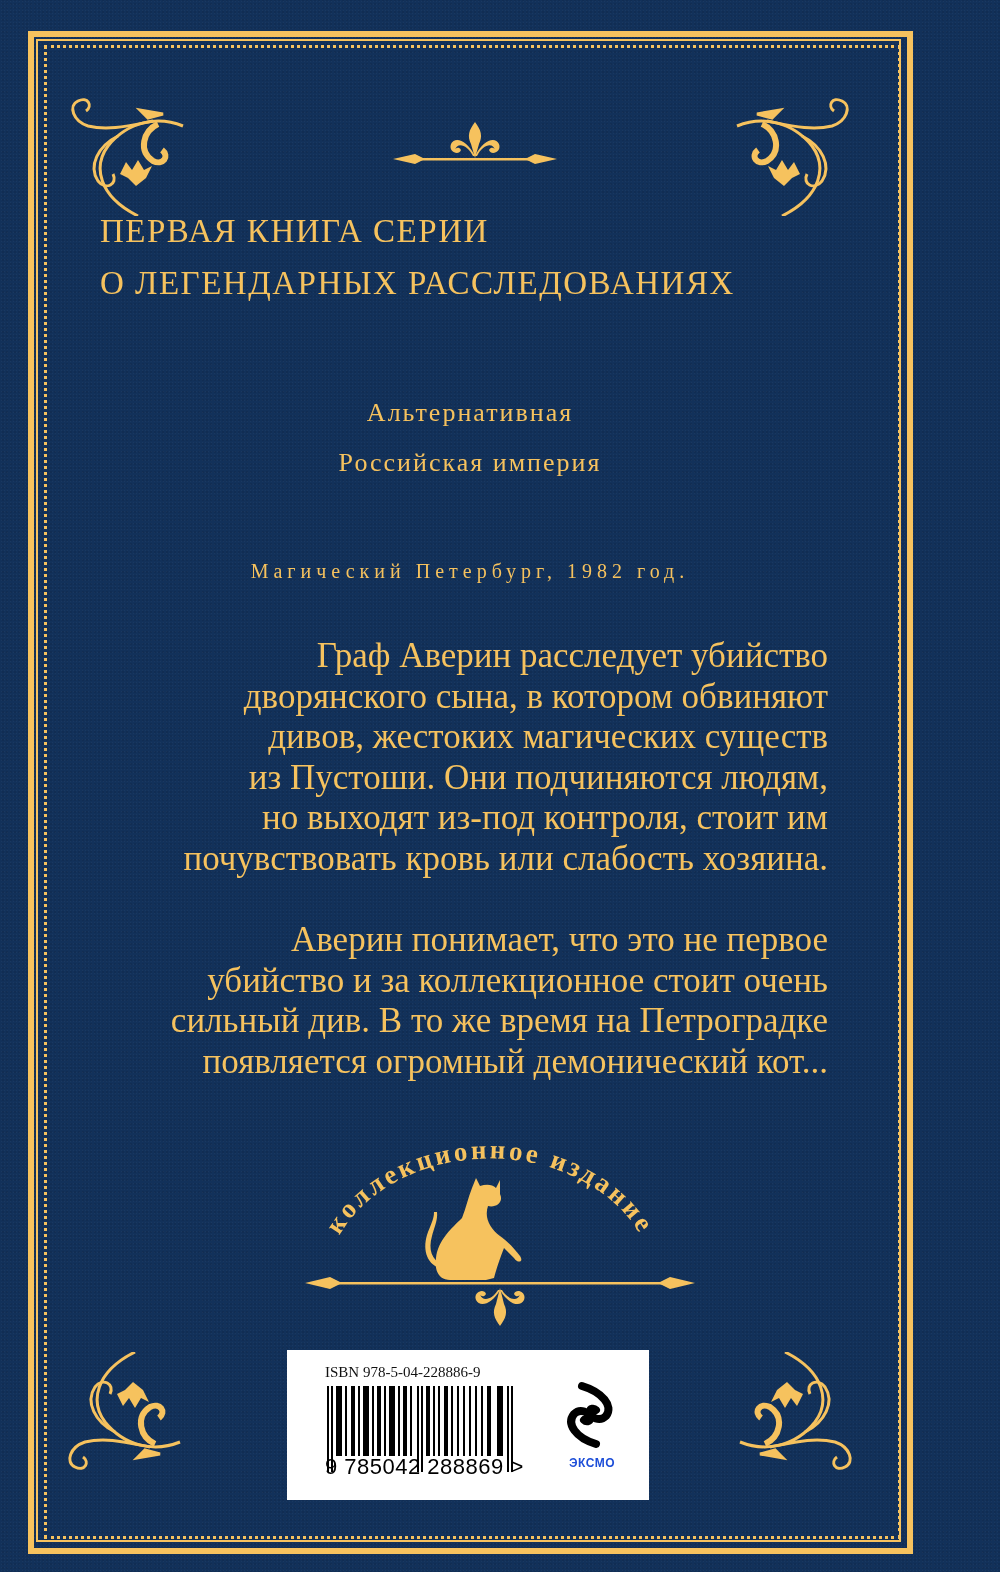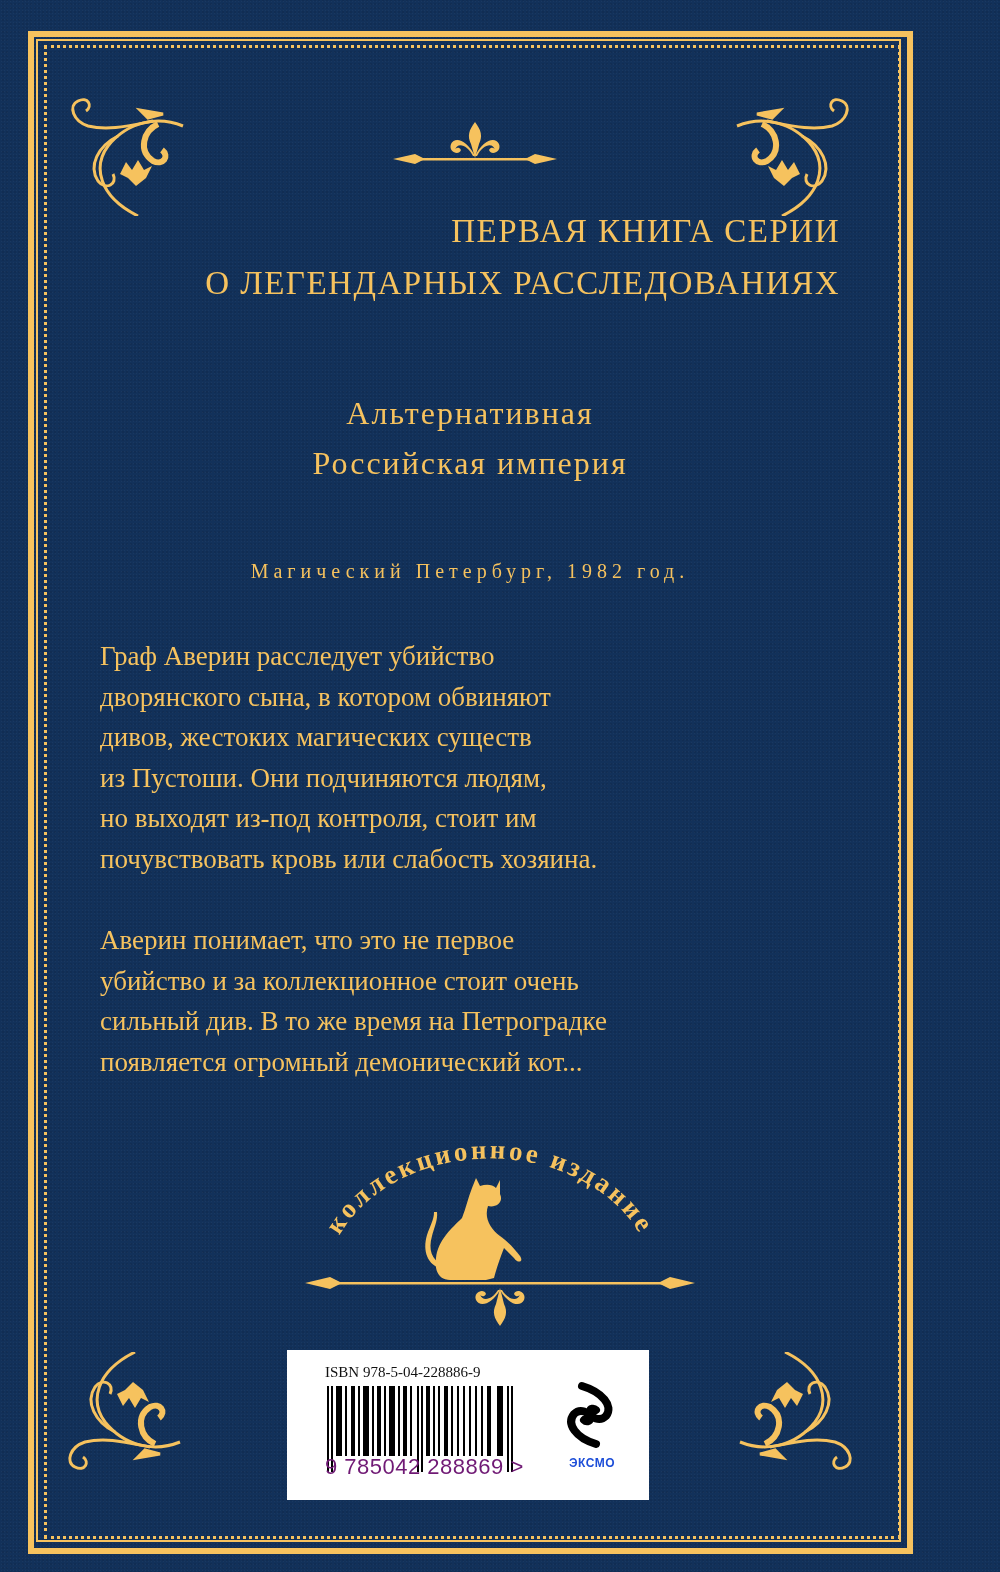--- a/index.html
+++ b/index.html
@@ -31,58 +31,58 @@
   .corner.tl { left:58px; top:66px; }
   .corner.tr { left:722px; top:66px; transform:scaleX(-1); }
   .corner.bl { left:55px; top:1352px; transform:scaleY(-1); }
   .corner.br { left:725px; top:1352px; transform:scale(-1,-1); }
 
   .top-ornament { position:absolute; left:375px; top:110px; width:200px; height:60px; }
   .top-ornament svg { width:100%; height:100%; display:block; }
 
   .series {
     position:absolute; left:100px; width:740px; top:205px;
-    text-align:right; font-family:"Liberation Serif", serif;
+    text-align:left; font-family:"Liberation Serif", serif;
     font-size:33px; letter-spacing:1.5px; line-height:52px; text-transform:uppercase;
   }
   .genre {
     position:absolute; left:100px; width:740px; top:388px;
     text-align:center; font-family:"Liberation Serif", serif;
-    font-size:32px; letter-spacing:2px; line-height:50px;
+    font-size:26px; letter-spacing:2px; line-height:50px;
   }
   .place {
     position:absolute; left:100px; width:740px; top:560px;
     text-align:center; font-family:"Liberation Serif", serif;
     font-size:20px; letter-spacing:5px;
   }
   .para {
-    position:absolute; left:100px; width:740px;
-    text-align:left; font-family:"Liberation Serif", serif;
-    font-size:27px; line-height:40.5px;
+    position:absolute; left:88px; width:740px;
+    text-align:right; font-family:"Liberation Serif", serif;
+    font-size:35px; line-height:40.5px;
   }
   .para p { margin:0; }
   .para1 { top:636px; }
   .para2 { top:920px; }
 
   .emblem { position:absolute; left:300px; top:1108px; width:400px; height:220px; }
   .emblem svg { width:100%; height:100%; display:block; overflow:visible; }
 
   .barcode-box {
     position:absolute; left:287px; top:1350px; width:362px; height:150px;
     background:#ffffff; color:#000;
   }
   .isbn {
     position:absolute; left:38px; top:14px;
     font-family:Liberation Serif, serif; font-size:15px; color:#111;
   }
   .bars { position:absolute; left:40px; top:36px; width:200px; height:86px; }
   .bars svg { width:100%; height:100%; display:block; }
   .digits {
     position:absolute; left:38px; top:104px;
-    font-family:"Liberation Sans", sans-serif; font-size:22px; color:#701a75;
+    font-family:"Liberation Sans", sans-serif; font-size:22px; color:#000000;
     letter-spacing:0.5px; white-space:pre;
   }
   .logo { position:absolute; left:270px; top:30px; width:70px; height:110px; }
   .logo svg { width:60px; height:70px; display:block; margin:0 auto; }
   .logo-text {
     text-align:center; font-family:"Liberation Sans", sans-serif;
     font-weight:bold; font-size:12px; color:#1d4ed8; margin-top:6px; letter-spacing:0.5px;
   }
 </style>
 </head>

